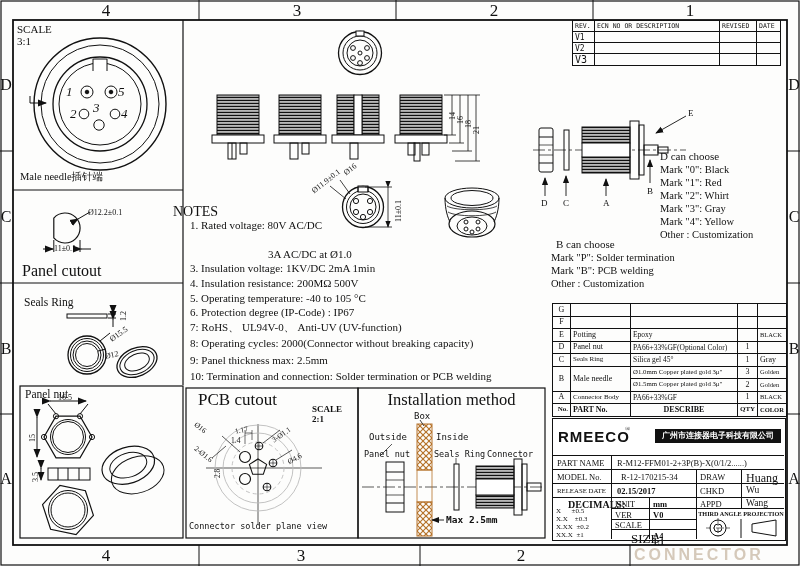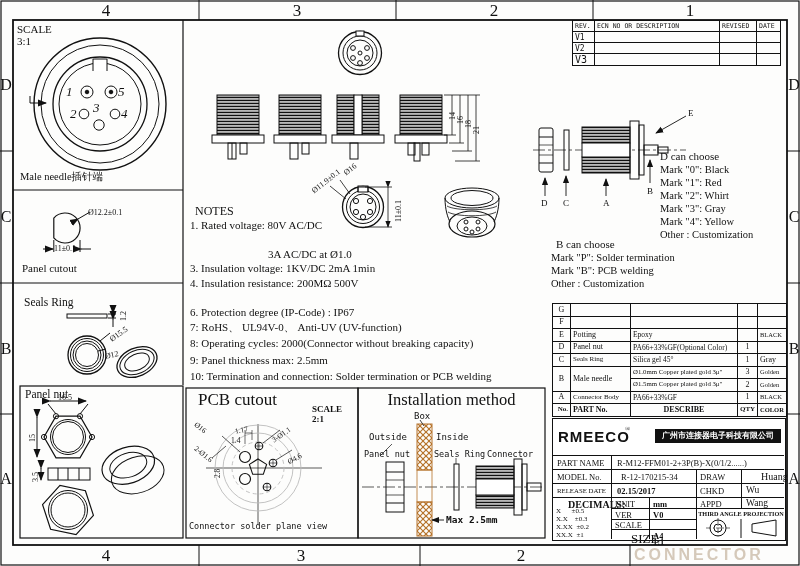--- a/index.html
+++ b/index.html
@@ -326,46 +326,47 @@
   <div class="ab sf" style="left:17px;top:35px;font-size:11px">3:1</div>
   <div class="ab sf" style="left:66px;top:84px;font-size:13px;font-style:italic">1</div>
   <div class="ab sf" style="left:118px;top:84px;font-size:13px;font-style:italic">5</div>
   <div class="ab sf" style="left:70px;top:106px;font-size:13px;font-style:italic">2</div>
   <div class="ab sf" style="left:93px;top:100px;font-size:13px;font-style:italic">3</div>
   <div class="ab sf" style="left:121px;top:106px;font-size:13px;font-style:italic">4</div>
   <div class="ab sf" style="left:20px;top:170px;font-size:10.5px">Male needle插针端</div>
 
   <div class="ab dim sf" style="left:88px;top:208px">Ø12.2±0.1</div>
   <div class="ab dim sf" style="left:54px;top:244px">11±0.1</div>
-  <div class="ab sf" style="left:22px;top:262px;font-size:11px">Panel cutout</div>
+  <div class="ab sf" style="left:22px;top:262px;font-size:16px">Panel cutout</div>
 
   <div class="ab sf" style="left:24px;top:296px;font-size:11.5px">Seals Ring</div>
   <div class="ab dim sf rot" style="left:119px;top:321px;transform:rotate(-90deg)">1.2</div>
   <div class="ab dim sf rot" style="left:108px;top:336px;transform:rotate(-35deg)">Ø15.5</div>
   <div class="ab dim sf rot" style="left:104px;top:352px;transform:rotate(-12deg)">Ø12</div>
 
   <div class="ab sf" style="left:25px;top:388px;font-size:11.5px">Panel nut</div>
   <div class="ab dim sf" style="left:58px;top:393px">16.5</div>
   <div class="ab dim sf rot" style="left:28px;top:442px;transform:rotate(-90deg)">15</div>
   <div class="ab dim sf rot" style="left:31px;top:482px;transform:rotate(-90deg)">3.5</div>
 
   <div class="ab dim sf rot" style="left:448px;top:120px;transform:rotate(-90deg)">14</div>
   <div class="ab dim sf rot" style="left:456px;top:124px;transform:rotate(-90deg)">16</div>
   <div class="ab dim sf rot" style="left:464px;top:128px;transform:rotate(-90deg)">18</div>
   <div class="ab dim sf rot" style="left:472px;top:134px;transform:rotate(-90deg)">21</div>
 
   <div class="ab dim sf rot" style="left:342px;top:170px;transform:rotate(-38deg)">Ø16</div>
   <div class="ab dim sf rot" style="left:310px;top:188px;transform:rotate(-38deg)">Ø11.9±0.1</div>
   <div class="ab dim sf rot" style="left:394px;top:222px;transform:rotate(-90deg)">11±0.1</div>
 
-  <div class="ab sf" style="left:195px;top:204px;font-size:12px">NOTES</div>
+  <div class="ab sf" style="left:173px;top:204px;font-size:14px">NOTES</div>
   <div class="ab note sf" style="left:190px;top:219px">1. Rated voltage: 80V AC/DC</div>
   <div class="ab note sf" style="left:268px;top:248px">3A AC/DC at Ø1.0</div>
   <div class="ab note sf" style="left:190px;top:262px">3. Insulation voltage: 1KV/DC 2mA 1min</div>
   <div class="ab note sf" style="left:190px;top:277px">4. Insulation resistance: 200MΩ 500V</div>
+  <div class="ab note sf" style="left:190px;top:292px">5. Operating temperature: -40 to 105 °C</div>
   <div class="ab note sf" style="left:190px;top:306px">6. Protection degree (IP-Code) : IP67</div>
   <div class="ab note sf" style="left:190px;top:320px">7: RoHS、 UL94V-0、 Anti-UV (UV-function)</div>
   <div class="ab note sf" style="left:190px;top:337px">8: Operating cycles: 2000(Connector without breaking capacity)</div>
   <div class="ab note sf" style="left:190px;top:354px">9: Panel thickness max: 2.5mm</div>
   <div class="ab note sf" style="left:190px;top:370px">10: Termination and connection: Solder termination or PCB welding</div>
 
   <div class="ab dim sf" style="left:688px;top:108px;font-size:9px">E</div>
   <div class="ab dim sf" style="left:647px;top:186px;font-size:9px">B</div>
   <div class="ab dim sf" style="left:541px;top:198px;font-size:9px">D</div>
   <div class="ab dim sf" style="left:563px;top:198px;font-size:9px">C</div>
@@ -508,21 +509,21 @@
     <div class="cell" style="left:5px;top:9px;font-family:'Liberation Sans',sans-serif;font-weight:900;font-size:15px;letter-spacing:1px">RMEECO</div>
     <div class="cell" style="left:72px;top:6px;font-size:7px">®</div>
     <div class="cell banner" style="left:102px;top:10px;width:126px;height:14px;font-size:8px;line-height:14px">广州市连接器电子科技有限公司</div>
 
     <div class="cell" style="left:4px;top:39px;font-size:8.5px">PART NAME</div>
     <div class="cell" style="left:64px;top:39px;font-size:8.5px">R-M12-FFM01-2+3P(B)-X(0/1/2......)</div>
 
     <div class="cell" style="left:4px;top:53px;font-size:8.5px">MODEL No.</div>
     <div class="cell" style="left:68px;top:53px;font-size:8.5px">R-12-170215-34</div>
     <div class="cell" style="left:147px;top:53px;font-size:8.5px">DRAW</div>
-    <div class="cell" style="left:208px;top:52px;font-size:10px">Huang</div>
+    <div class="cell" style="left:193px;top:52px;font-size:12px">Huang</div>
 
     <div class="cell" style="left:4px;top:68px;font-size:6.8px">RELEASE DATE</div>
     <div class="cell" style="left:64px;top:67px;font-size:8.5px;font-weight:bold">02.15/2017</div>
     <div class="cell" style="left:147px;top:67px;font-size:8.5px">CHKD</div>
     <div class="cell" style="left:193px;top:66px;font-size:9.5px">Wu</div>
 
     <div class="cell" style="left:15px;top:80px;font-size:10px;font-weight:bold">DECIMALS:</div>
     <div class="cell" style="left:3px;top:88px;font-size:7px;white-space:pre">X      ±0.5</div>
     <div class="cell" style="left:3px;top:96px;font-size:7px;white-space:pre">X.X    ±0.3</div>
     <div class="cell" style="left:3px;top:104px;font-size:7px;white-space:pre">X.XX  ±0.2</div>

